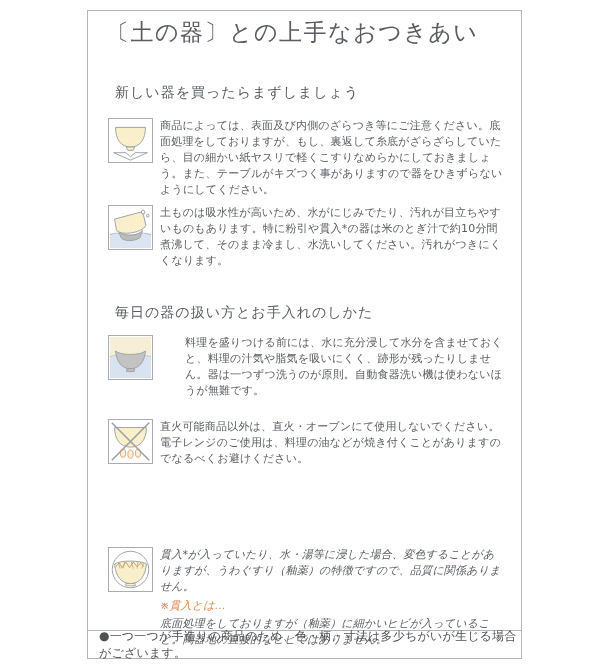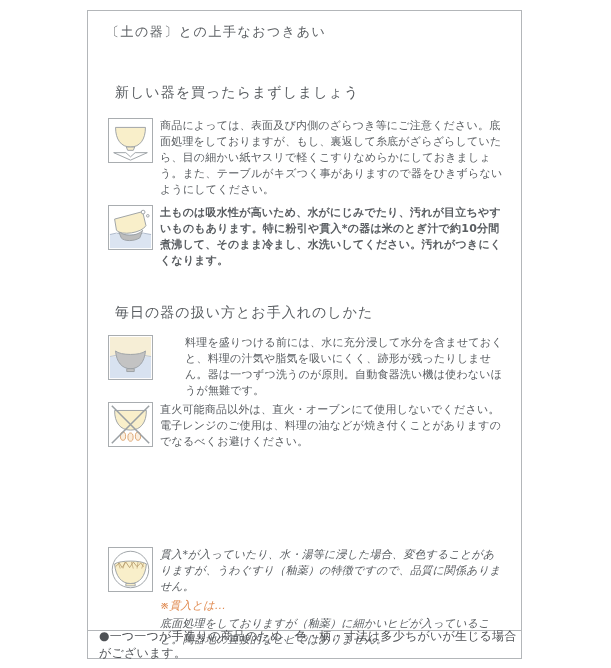--- a/index.html
+++ b/index.html
@@ -22,21 +22,21 @@
     width: 435px;
     height: 649px;
     border: 1px solid #b3b6b9;
     background: #ffffff;
     box-sizing: border-box;
   }
   .page-title {
     position: absolute;
     left: 18px;
     top: 8px;
-    font-size: 13px;
+    font-size: 23px;
     line-height: 26px;
     letter-spacing: 1.5px;
     font-weight: 500;
     color: #595d61;
     margin: 0;
     text-align: center;
   }
   .section-heading {
     position: absolute;
     left: 19px;
@@ -51,23 +51,23 @@
   .heading-2 { top: 283px; }
   .care-item {
     position: absolute;
     left: 20px;
     right: 18px;
     display: flex;
     align-items: flex-start;
     gap: 7px;
   }
   .item-1 { top: 107px; }
-  .item-2 { top: 194px; font-weight: bold; }
+  .item-2 { top: 194px; }
   .item-3 { top: 324px; gap: 32px; }
-  .item-4 { top: 391px; }
+  .item-4 { top: 408px; }
   .item-5 { top: 461px; }
   .item-6 { top: 536px; font-style: italic; }
   .icon-box {
     flex: 0 0 auto;
     width: 45px;
     height: 45px;
     border: 1px solid #a9adb0;
     background: #ffffff;
     box-sizing: border-box;
     display: block;

